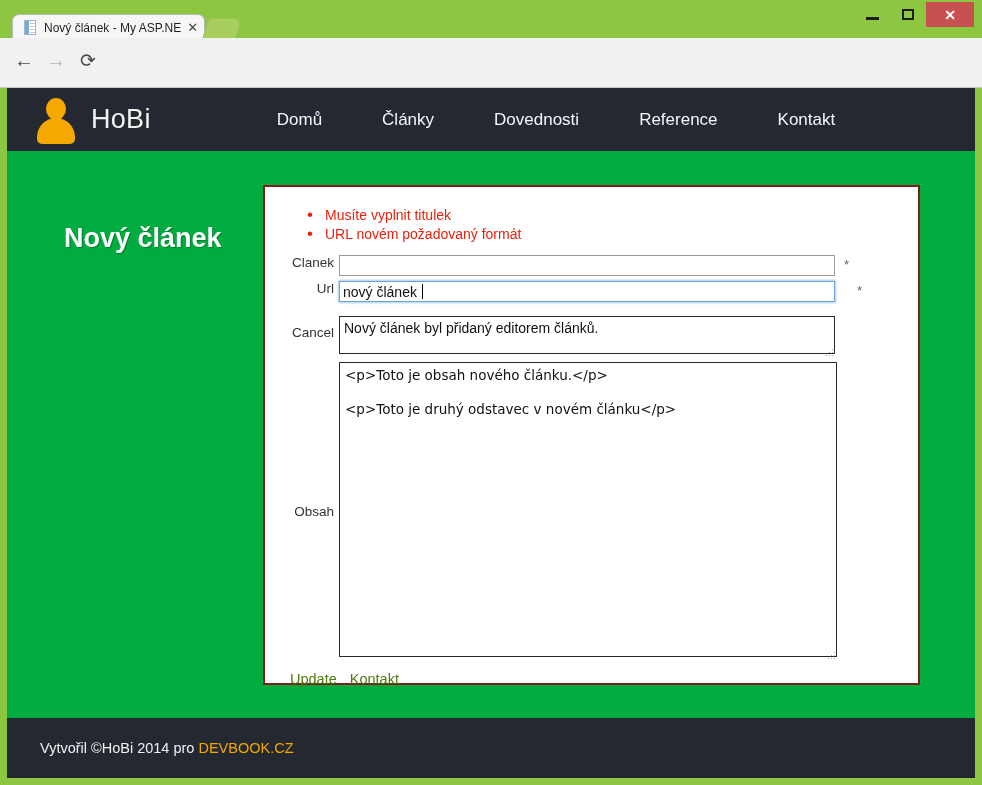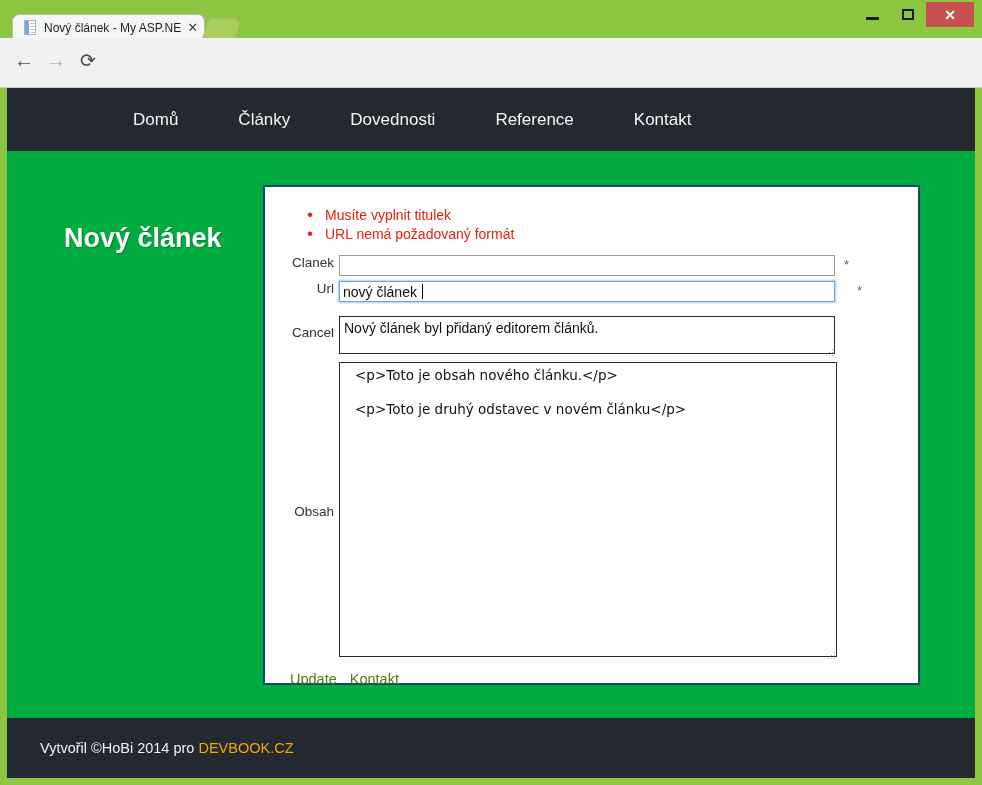--- a/index.html
+++ b/index.html
@@ -281,21 +281,21 @@
     text-shadow: 1px 1px 1px rgba(0,0,0,0.25);
     white-space: nowrap;
   }
 
   
   .card {
     position: absolute;
     left: 256px; top: 97px;
     width: 657px; height: 500px;
     background: #ffffff;
-    border: 2px solid #0c4a6e;
+    border: 2px solid #7f1d1d;
     box-sizing: border-box;
   }
 
   .errors {
     margin: 19px 0 0 42px;
     padding: 0;
     list-style: none;
   }
   .errors li {
     position: relative;
@@ -379,21 +379,21 @@
     width: 496px;
     height: 38px;
     margin-top: 10px;
   }
   .ta-big {
     width: 498px;
     height: 295px;
     font-family: "DejaVu Sans", sans-serif;
     font-size: 13.5px;
     line-height: 17px;
-    padding: 4px 15px;
+    padding: 4px 5px;
   }
   .grip {
     position: absolute;
     right: 2px; bottom: 2px;
     width: 9px; height: 9px;
     pointer-events: none;
   }
   .grip i {
     position: absolute;
     width: 1px; height: 1px;
@@ -473,36 +473,43 @@
     <div class="menu-btn">
       <span></span>
         <span></span>
         <span></span>
     </div>
   </div>
 
   <div class="viewport">
 
     <div class="site-header">
+      <div class="brand">
+        <span class="brand-icon">
+          <span class="head"></span>
+            <span class="body"></span>
+        </span>
+        <span class="brand-name">HoBi</span>
+      </div>
       <nav class="main-nav">
         <a class="nav-item">Domů</a>
         <a class="nav-item">Články</a>
         <a class="nav-item">Dovednosti</a>
         <a class="nav-item">Reference</a>
         <a class="nav-item">Kontakt</a>
       </nav>
     </div>
 
     <h1 class="page-title">Nový článek</h1>
 
     <div class="card">
 
       <ul class="errors">
         <li>Musíte vyplnit titulek</li>
-        <li>URL nemá požadovaný formát</li>
+        <li>URL novém požadovaný formát</li>
       </ul>
 
       <div class="form">
 
         <div class="frow" style="margin-bottom:5px;">
           <span class="flabel">Clanek</span>
           <span class="input-wrap">
             <input class="txt-input" type="text" value="" style="">
           </span>
           <span class="fstar">*</span>

